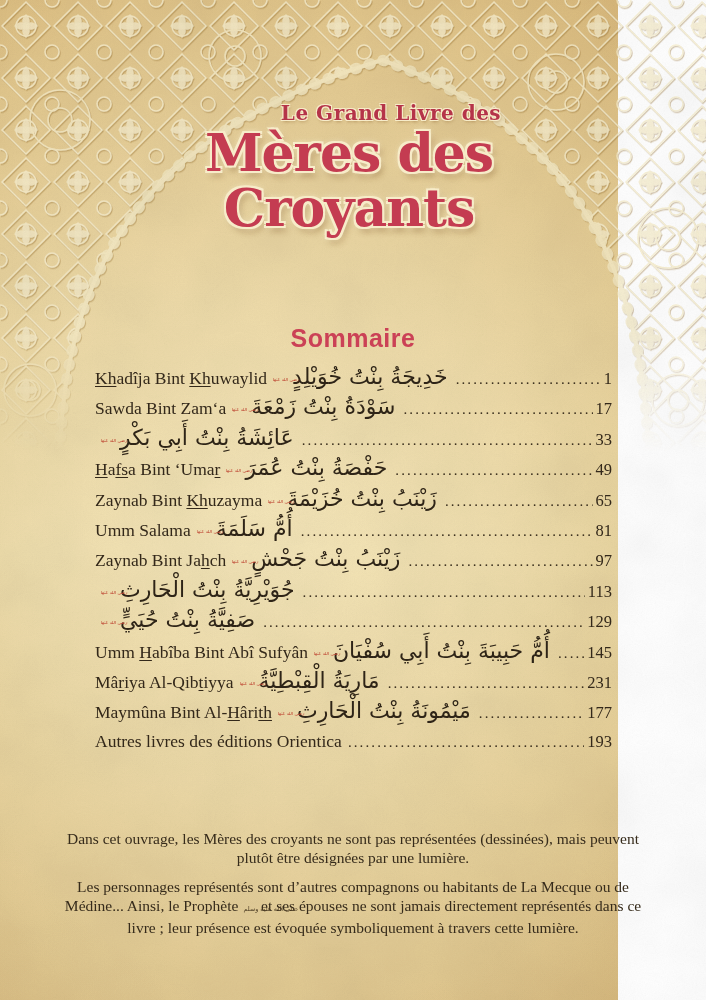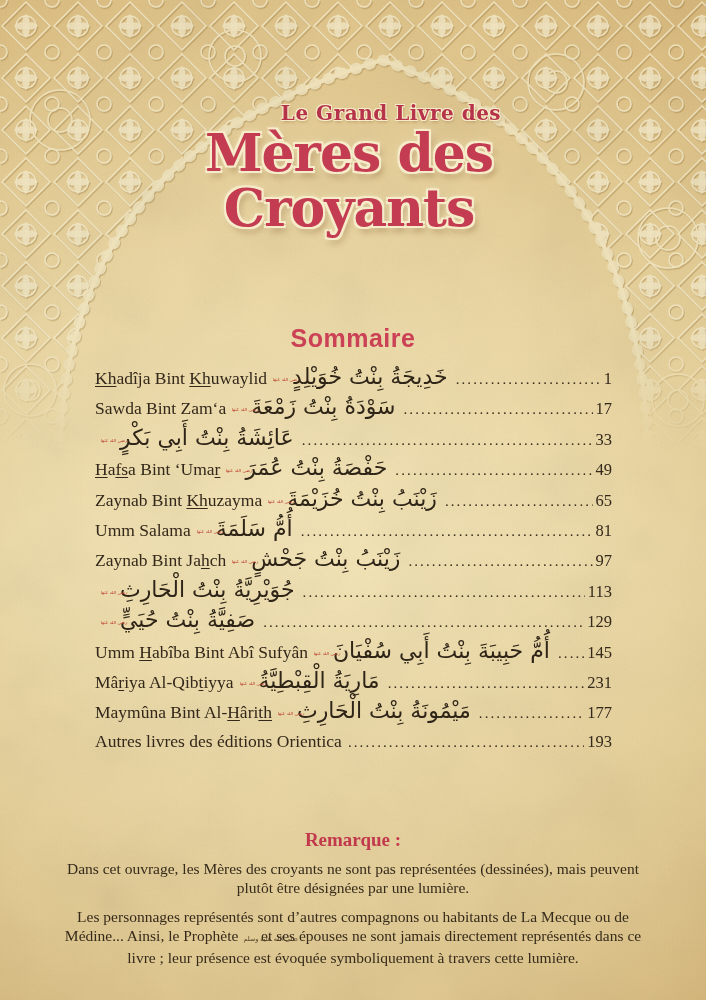--- a/index.html
+++ b/index.html
@@ -1,17 +1,17 @@
 <!DOCTYPE html>
 <html><head>
 <meta charset="utf-8">
 <style>
   html,body{margin:0;padding:0;}
   body{width:706px;height:1000px;overflow:hidden;font-family:"Liberation Serif",serif;}
-  .page{position:absolute;inset:0;width:706px;height:1000px;
+  .page{position:absolute;inset:0;width:618px;height:1000px;
     background:
       linear-gradient(180deg, rgba(205,160,90,0.30) 0%, rgba(205,160,90,0.10) 30%, rgba(205,160,90,0.0) 55%, rgba(190,150,85,0.18) 100%),
       radial-gradient(ellipse 95% 75% at 42% 50%, #f5e7ba 0%, #f0dfae 40%, #e9d49e 68%, #e0c68d 88%, #d9bd82 100%);
   }
   svg.texture, svg.ornament{position:absolute;left:0;top:0;pointer-events:none;}
   svg.texture{mix-blend-mode:multiply;}
   .vignette{position:absolute;inset:0;pointer-events:none;
     background:radial-gradient(ellipse 120% 100% at 50% 45%, rgba(255,250,225,0.0) 55%, rgba(150,110,50,0.12) 100%);}
 
   
@@ -213,18 +213,17 @@
         <span class="pagenum">177</span>
       </div>
       <div class="toc-row">
         <span class="toc-name"><span>Autres livres des éditions Orientica</span></span>
         <span class="dots">........................................................................................................................</span>
         <span class="pagenum">193</span>
       </div>
     </main>
 
   <section class="remark">
-    <div class="remark-title">Remarque :</div>
     <p>Dans cet ouvrage, les Mères des croyants ne sont pas représentées (dessinées), mais peuvent plutôt être désignées par une lumière.</p>
     <p><span>Les personnages représentés sont d’autres compagnons ou habitants de La Mecque ou de Médine... Ainsi, le Prophète </span><span class="salawat">صلى الله عليه وسلم</span><span> et ses épouses ne sont jamais directement représentés dans ce livre ; leur présence est évoquée symboliquement à travers cette lumière.</span></p>
   </section>
 
 </div>
 
 </body></html>

